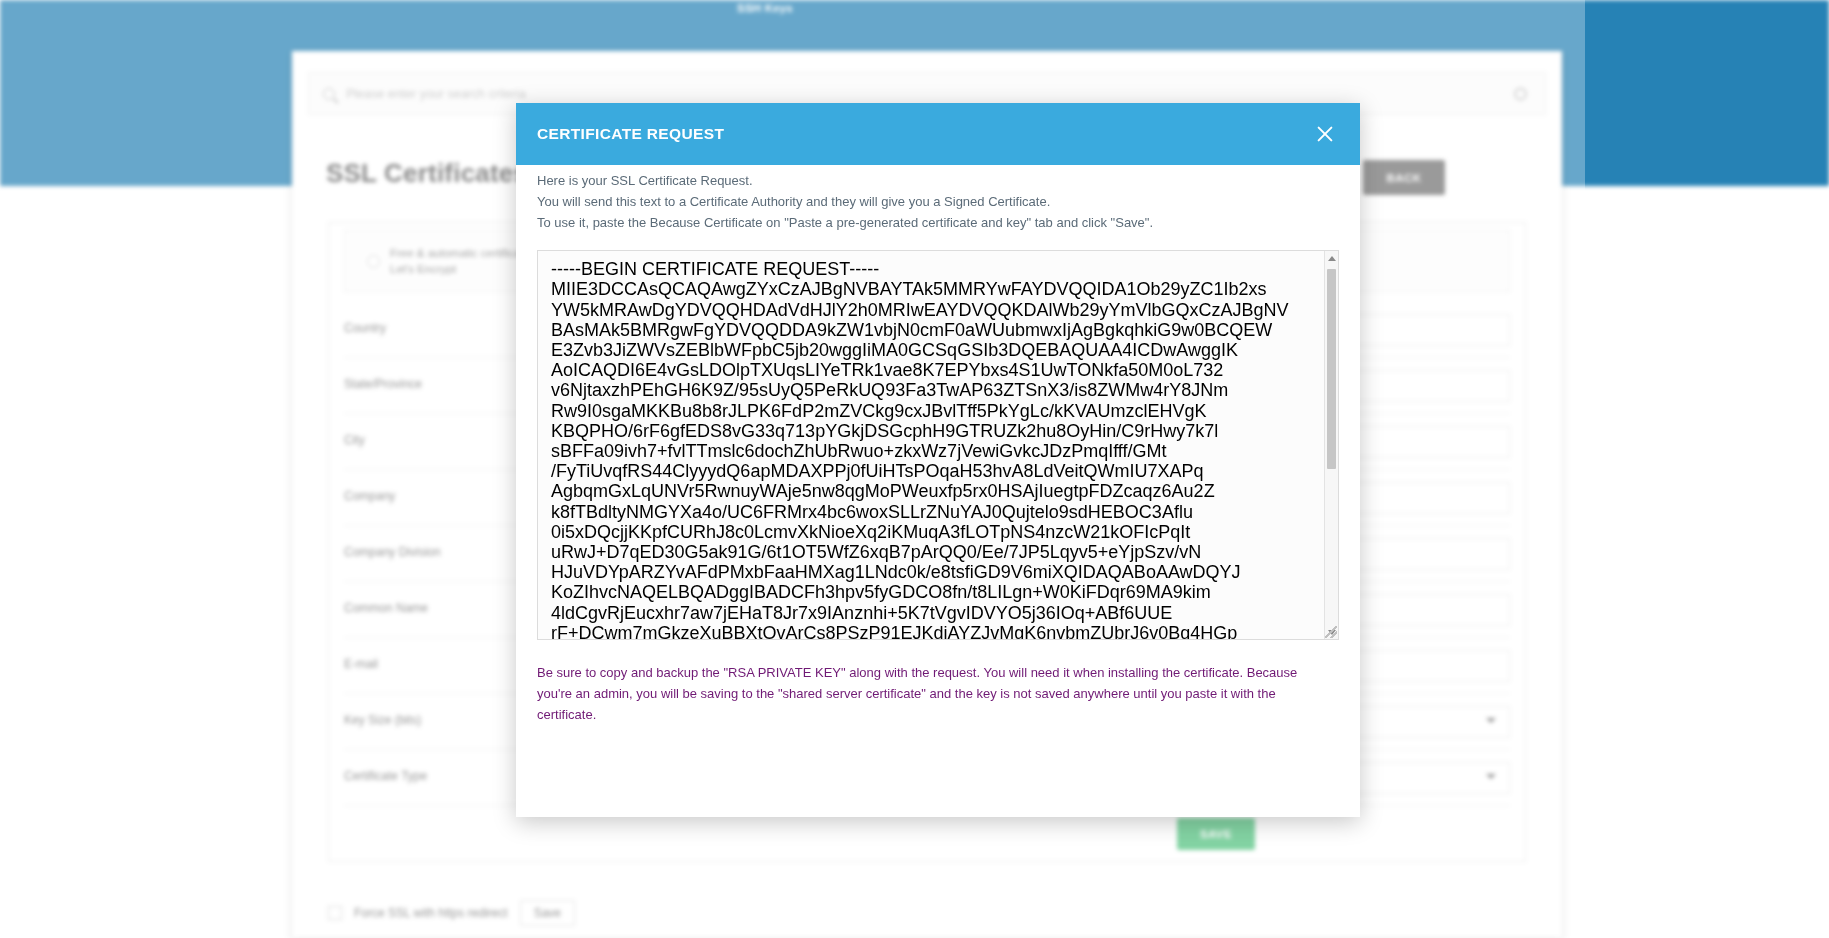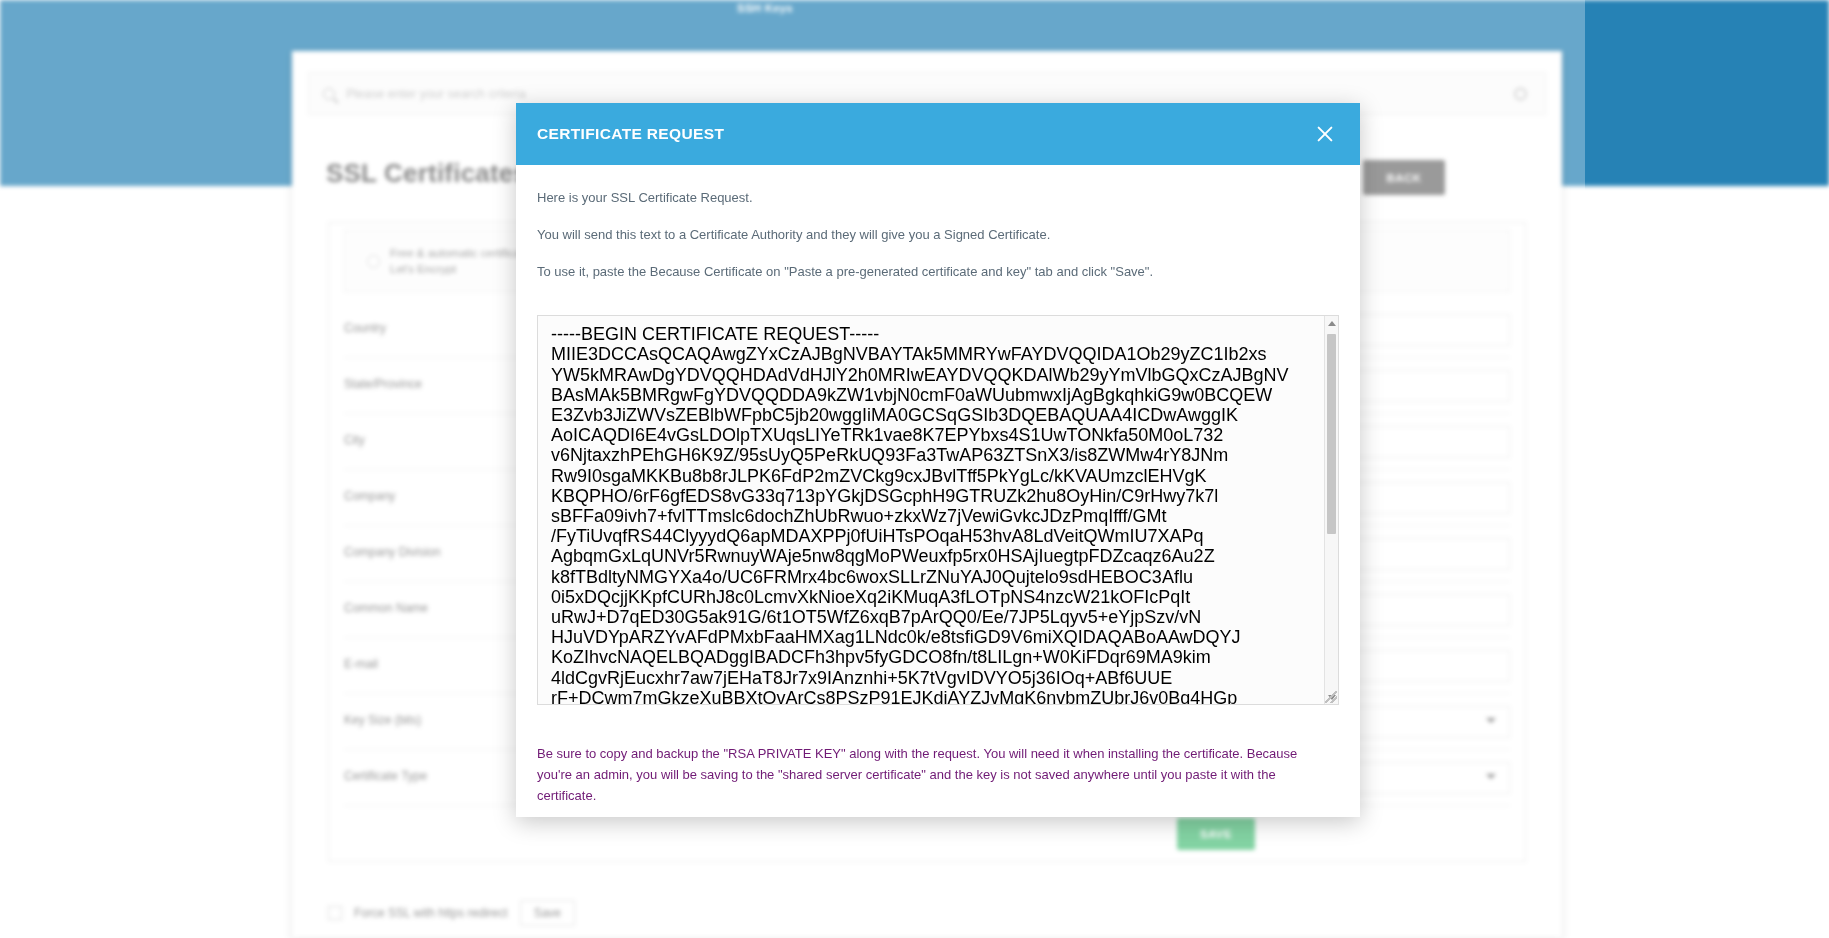--- a/index.html
+++ b/index.html
@@ -143,22 +143,22 @@
     background: transparent; border: 0; padding: 0;
   }
   #modal-close:before, #modal-close:after {
     content: ""; position: absolute; left: 3px; top: 12px;
     width: 20px; height: 2px; background: #ffffff; border-radius: 1px;
   }
   #modal-close:before { transform: rotate(45deg); }
   #modal-close:after  { transform: rotate(-45deg); }
 
   #modal-body {
-    flex: 1 1 auto; padding: 22px 21px 0 21px;
-    display: flex; flex-direction: column; gap: 16px;
+    flex: 1 1 auto; padding: 5px 21px 0 21px;
+    display: flex; flex-direction: column;
   }
   .intro-line {
     font-size: 13px; color: #5b6b78; line-height: 1.62;
   }
   #csr-wrap {
     margin-top: 17px; position: relative;
     height: 390px; border: 1px solid #dcdcdc; background: #fcfcfc;
     overflow: hidden;
   }
   #csr-text {

